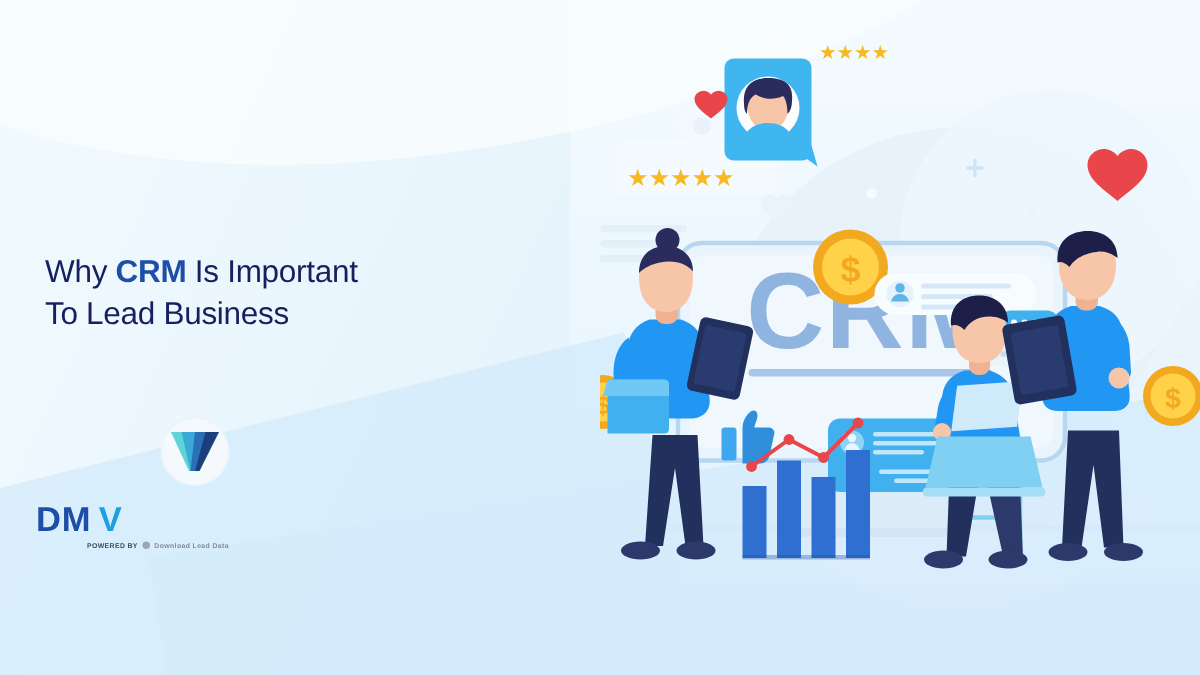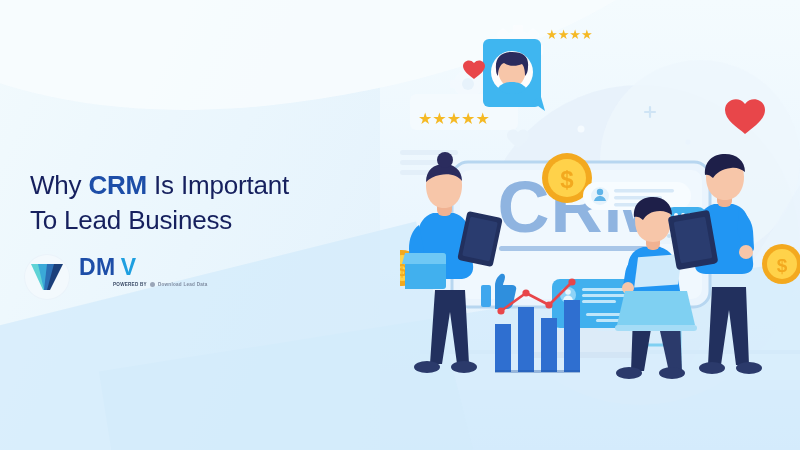--- a/index.html
+++ b/index.html
@@ -48,26 +48,26 @@
   .ground{
     position:absolute;left:420px;bottom:96px;width:380px;height:4px;background:#dbe9f6;opacity:.9;
   }
   .ground-fill{
     position:absolute;left:420px;bottom:60px;width:380px;height:40px;background:#eaf4fd;opacity:.55;
   }
 
   
   .headline{
     position:absolute;left:30px;top:168px;width:400px;
-    font-size:26px;line-height:1.33;font-weight:500;color:#16205e;letter-spacing:-.2px;
+    font-size:21px;line-height:1.33;font-weight:500;color:#16205e;letter-spacing:-.2px;
   }
   .headline b{font-weight:800;color:#1d4ea8;}
 
   
-  .logo{position:absolute;left:24px;top:254px;display:flex;align-items:flex-start;gap:9px;}
+  .logo{position:absolute;left:24px;top:278px;display:flex;align-items:flex-end;gap:9px;flex-direction:column;}
   .logo-badge{
     width:46px;height:46px;border-radius:50%;background:#f3f9fd;
     display:flex;align-items:center;justify-content:center;box-shadow:0 0 0 1px #eaf3fa inset;
   }
   .logo-text-wrap{display:flex;flex-direction:column;}
   .logo-word{display:flex;align-items:baseline;font-weight:700;font-size:23px;letter-spacing:.5px;}
   .logo-dm{color:#1d4ea8;}
   .logo-v{color:#1d9fe0;margin-left:5px;}
   .logo-alid{color:#1d4ea8;}
   .logo-sub{

